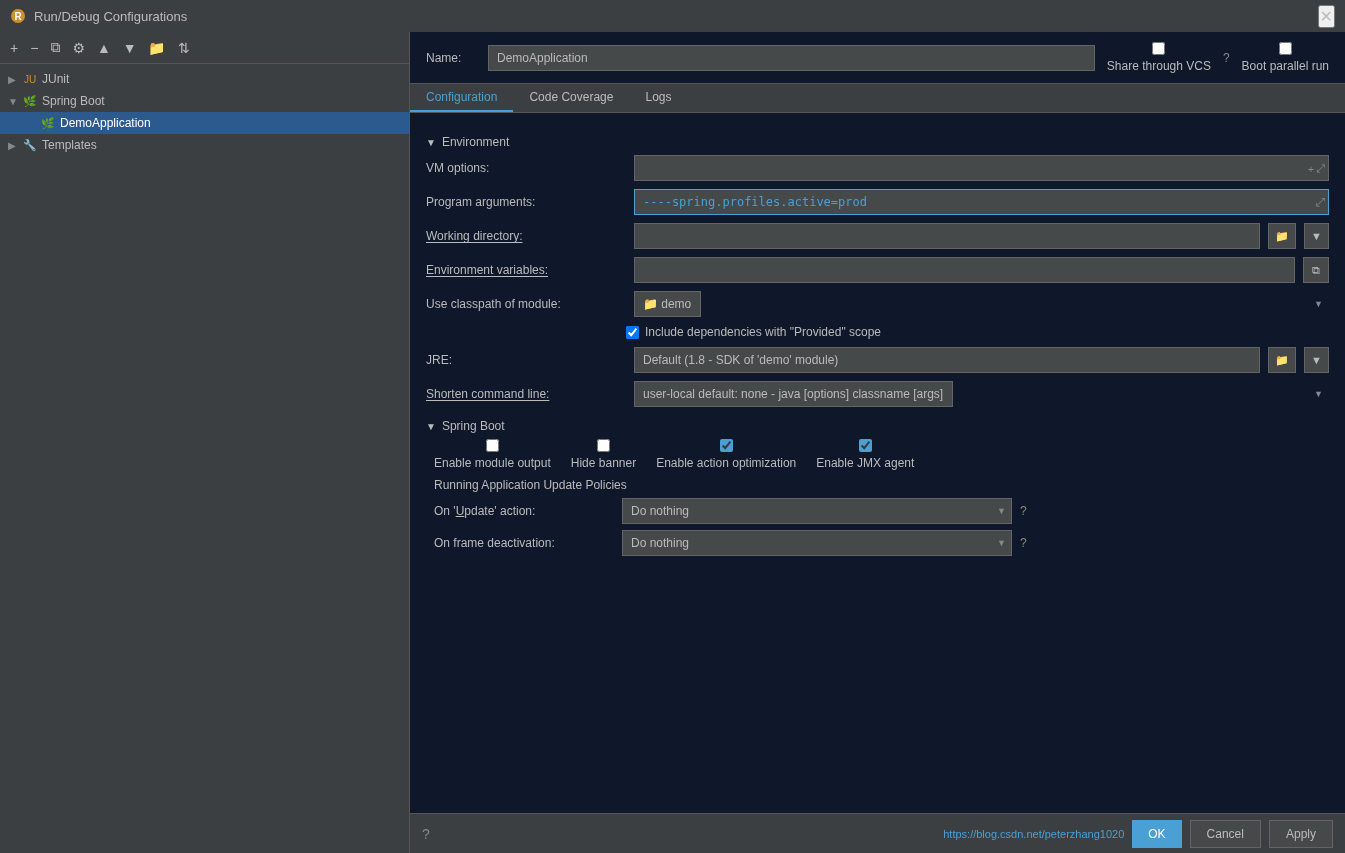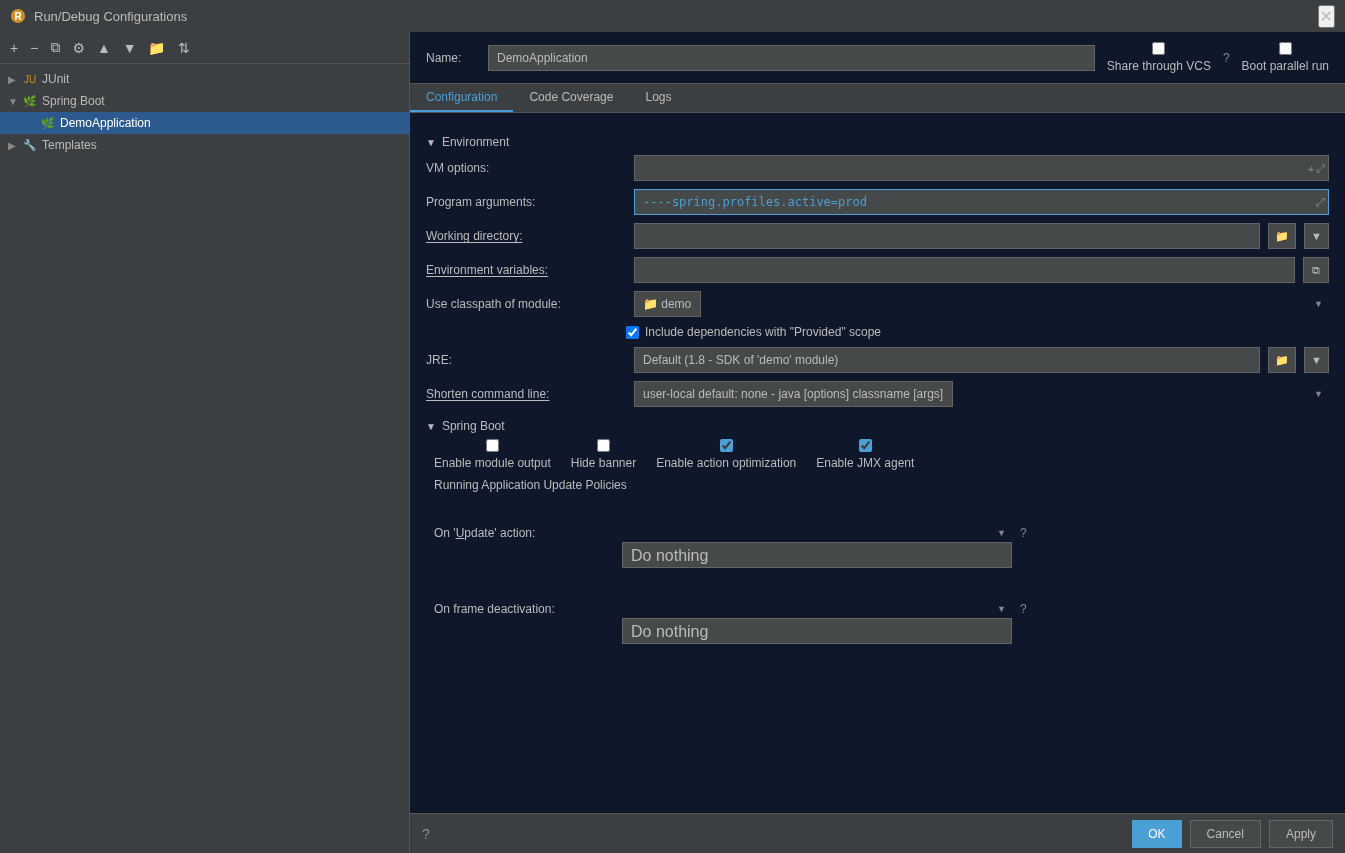--- a/index.html
+++ b/index.html
@@ -317,25 +317,24 @@
       color: #888;
       pointer-events: none;
     }
     .policy-select {
       width: 100%;
       background: #45494a;
       border: 1px solid #646464;
       color: #bbb;
       padding: 3px 8px;
       height: 26px;
-      font-size: 16px;
+      font-size: 12px;
       -webkit-appearance: none;
       appearance: none;
       cursor: pointer;
-      margin-top: 44px;
     }
     
     .bottom-bar {
       display: flex;
       align-items: center;
       justify-content: space-between;
       padding: 6px 12px;
       border-top: 1px solid #555;
       background: #3c3f41;
       flex-shrink: 0;
@@ -645,20 +644,23 @@
             </div>
             <span class="help-icon">?</span>
           </div>
         </div>
       </div>
 
       <div class="bottom-bar">
         <div class="bottom-left">
           <span class="help-circle">?</span>
         </div>
+        <div style="flex:1; text-align:right; padding-right: 8px;">
+          <span style="color:#4a9fd4; font-size:11px;">https://blog.csdn.net/peterzhang1020</span>
+        </div>
         <div class="bottom-right">
           <button class="action-btn">OK</button>
           <button class="action-btn secondary">Cancel</button>
           <button class="action-btn secondary">Apply</button>
         </div>
       </div>
     </div>
   </div>
 </div>
 

